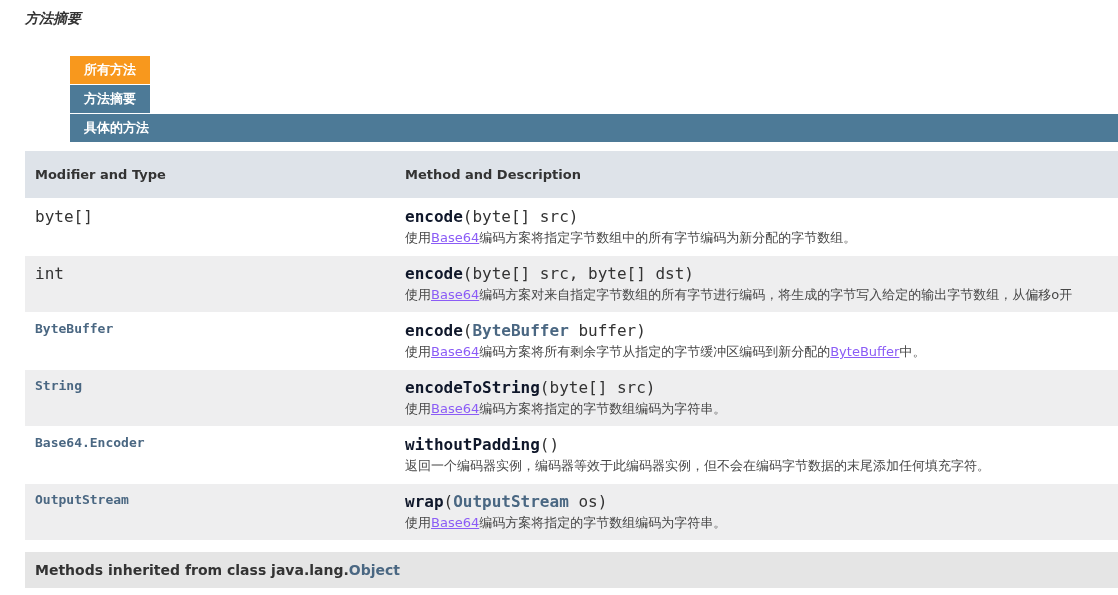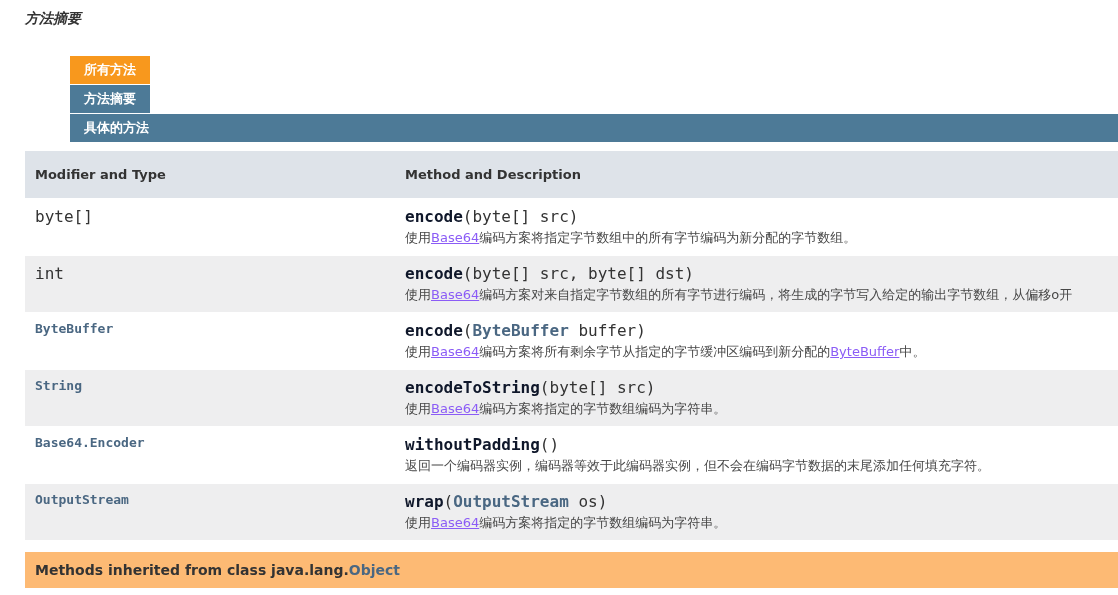--- a/index.html
+++ b/index.html
@@ -75,21 +75,21 @@
 table.methods tbody tr:nth-child(odd) { background: #ffffff; }
 table.methods tbody tr:nth-child(even) { background: #eeeeef; }
 .mono { font-family: "DejaVu Sans Mono", monospace; font-size: 16px; }
 .type-link { color: #4a6782; font-weight: bold; font-family: "DejaVu Sans Mono", monospace; }
 .method-link { color: #0f172a; font-weight: bold; font-family: "DejaVu Sans Mono", monospace; text-align: right; }
 .desc { color: #474747; margin-top: 3px; display: block; }
 .desc-link { color: #8b5cf6; text-decoration: underline; }
 th.col-type { width: 370px; }
 .inherited-box {
   margin-top: 12px;
-  background: #fdba74;
+  background: #e5e5e5;
   padding: 10px 10px;
   font-weight: bold;
   font-size: 14px;
   color: #333;
 }
 .inherited-box a { color: #4a6782; text-decoration: none; }
 </style>
 </head>
 <body>
 

